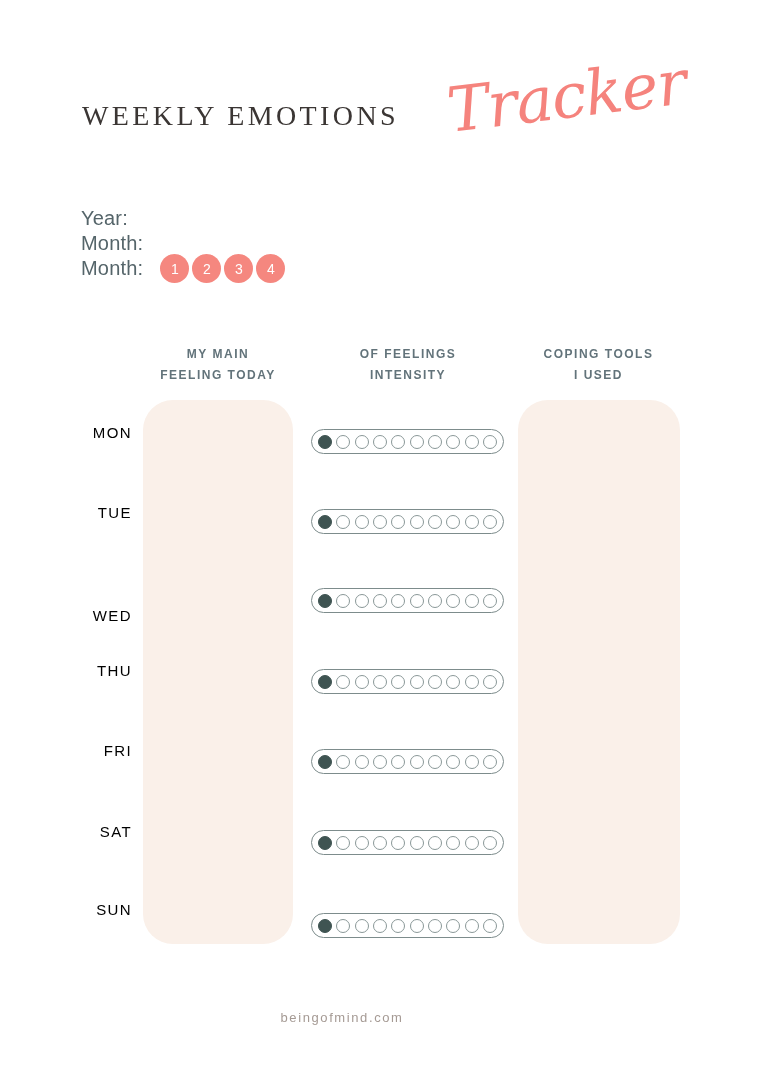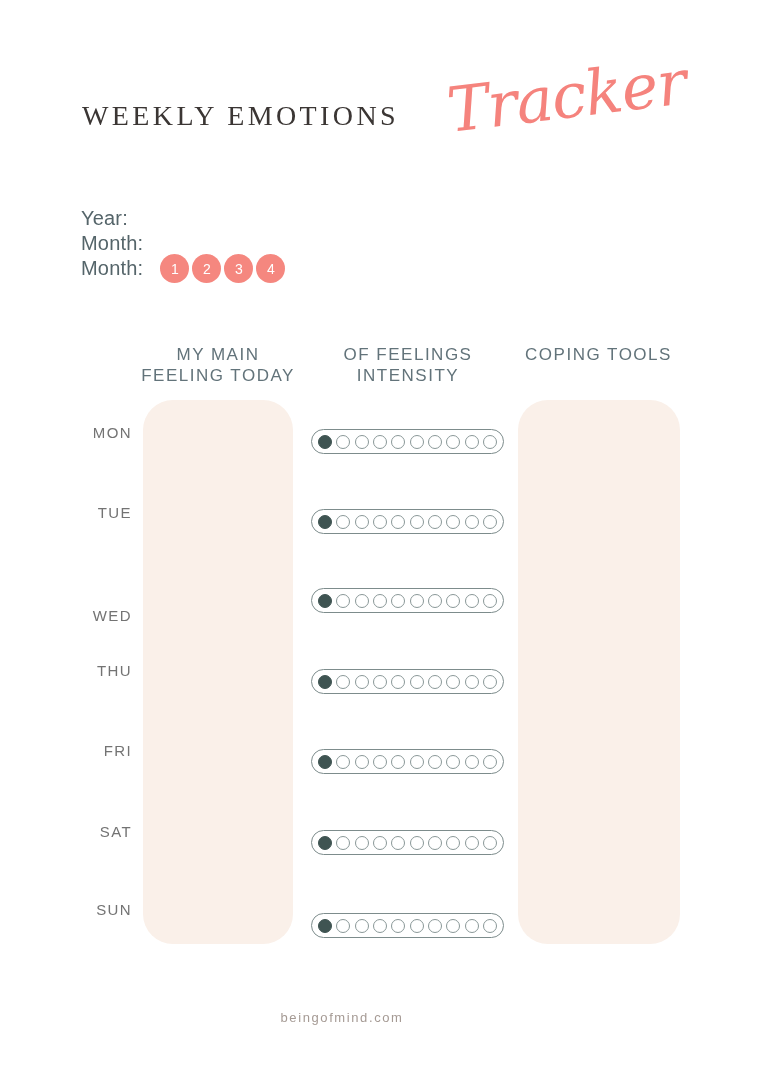--- a/index.html
+++ b/index.html
@@ -89,22 +89,22 @@
     align-items: center;
     justify-content: center;
     margin-right: 3px;
   }
 
   
   .col-head {
     position: absolute;
     top: 344px;
     text-align: center;
-    font-size: 17px;
-    font-weight: 400;
+    font-size: 12px;
+    font-weight: 700;
     letter-spacing: 1.5px;
     color: #62737a;
     line-height: 21px;
   }
   .col-head.c1 { left: 138px; width: 160px; }
   .col-head.c2 { left: 328px; width: 160px; }
   .col-head.c3 { left: 516px; width: 165px; }
 
   
   .panel {
@@ -119,21 +119,21 @@
 
   
   .day-label {
     position: absolute;
     left: 40px;
     width: 92px;
     text-align: right;
     font-size: 15px;
     font-weight: 400;
     letter-spacing: 1.4px;
-    color: #737373;
+    color: #000000;
   }
 
   
   .pill {
     position: absolute;
     left: 311px;
     width: 193px;
     height: 25px;
     border: 1px solid #7d8c8c;
     border-radius: 13px;
@@ -198,20 +198,21 @@
   <div class="col-head c1">
     <div>MY MAIN</div>
     <div>FEELING TODAY</div>
   </div>
   <div class="col-head c2">
     <div>OF FEELINGS</div>
     <div>INTENSITY</div>
   </div>
   <div class="col-head c3">
     <div>COPING TOOLS</div>
+    <div>I USED</div>
   </div>
 
   <div class="panel left"></div>
   <div class="panel right"></div>
 
   <div id="rows-layer">
       <div class="day-label" style="top: 424px;">MON</div>
       <div class="pill" style="top: 429px;">
         <span class="dot filled"></span>
         <span class="dot"></span>

